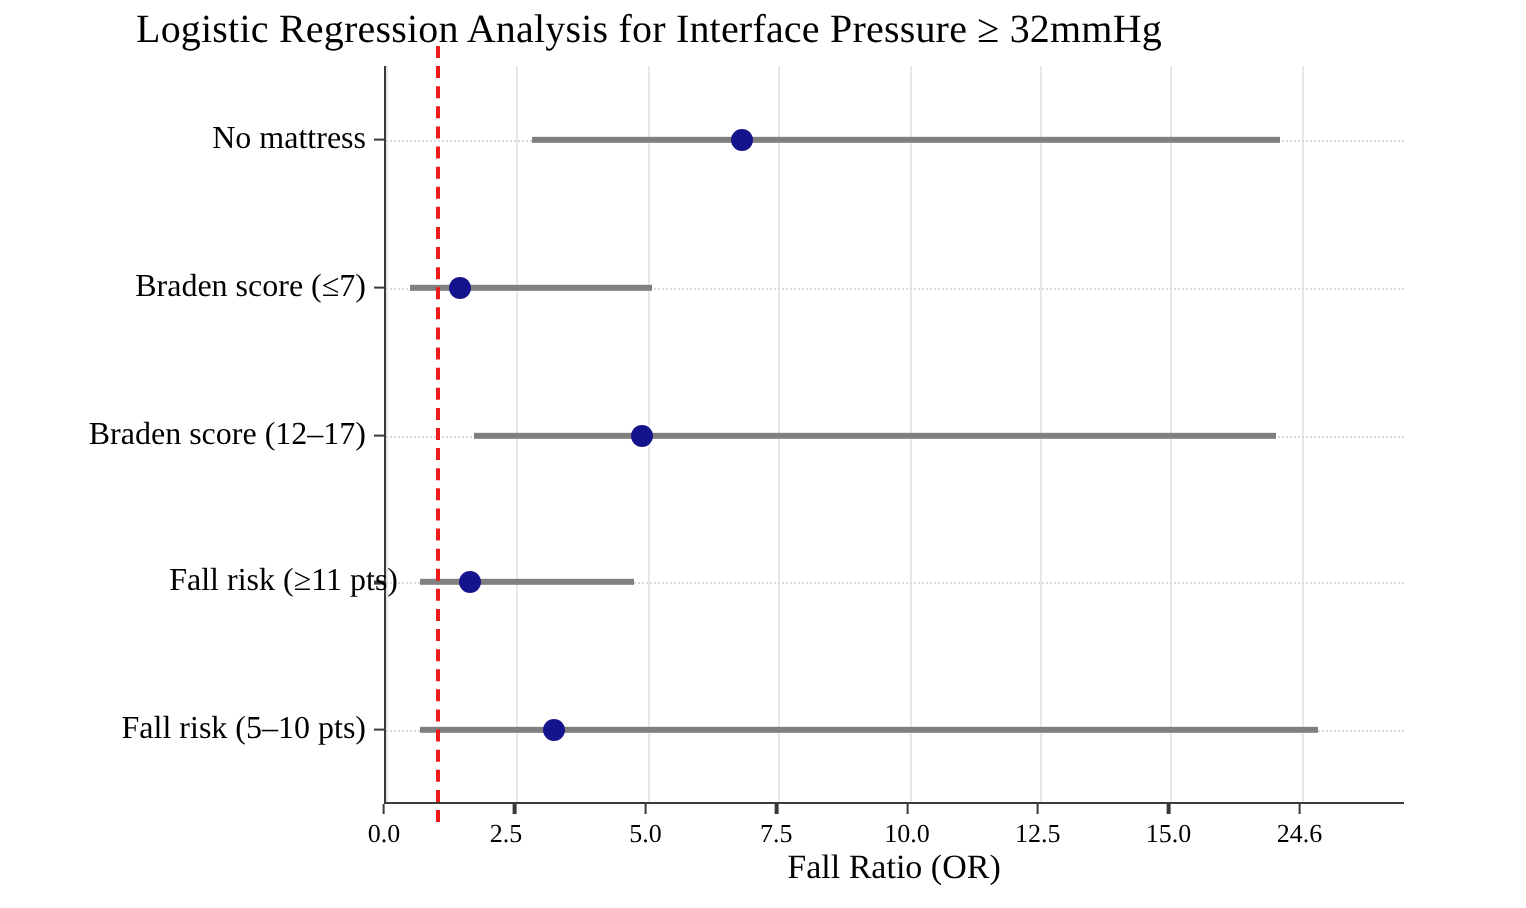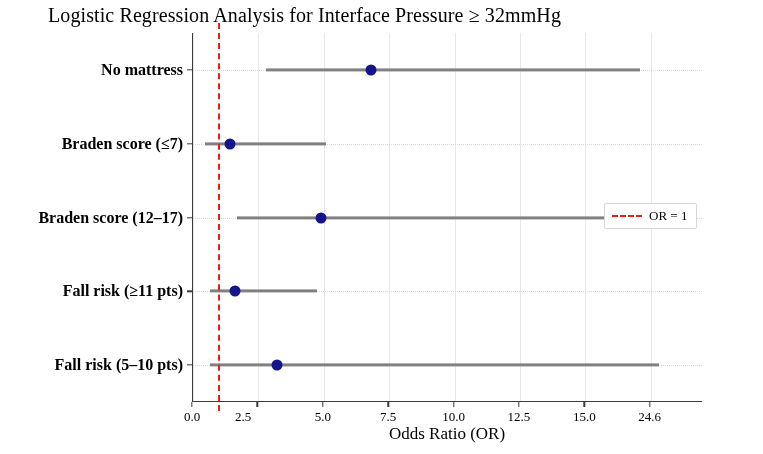--- a/index.html
+++ b/index.html
@@ -22,20 +22,21 @@
   }
   #chart-title {
     position: absolute;
     left: 0;
     top: 4px;
     width: 609px;
     text-align: center;
     font-size: 20px;
     letter-spacing: 0.1px;
     white-space: nowrap;
+    padding-left: 20px;
   }
   
   #plot-area {
     position: absolute;
     left: 192px;
     top: 33px;
     width: 510px;
     height: 369px;
     border-left: 1.6px solid #3a3a3a;
     border-bottom: 1.6px solid #3a3a3a;
@@ -100,21 +101,20 @@
     background: #3a3a3a;
     transform: translateY(-50%);
   }
   .ytick-label {
     position: absolute;
     right: 0;
     font-size: 16px;
     text-align: right;
     white-space: nowrap;
     transform: translateY(-50%);
-    font-weight: bold;
   }
   #xlabel {
     position: absolute;
     left: 192px;
     width: 510px;
     top: 424px;
     text-align: center;
     font-size: 17px;
   }
   
@@ -178,21 +178,21 @@
       </div>
     <div id="ref-line-holder">
         <div class="ref-line" style="left: 26.1538px; border-left-color: rgb(239, 27, 27);"></div>
       </div>
   </div>
 
   <div id="xaxis-ticks">
       <div class="xtick-mark" style="left: 192px; top: 402px;"></div>
       <div class="xtick-label" style="left: 192px; top: 409px;">0.0</div>
       <div class="xtick-mark" style="left: 257.385px; top: 402px;"></div>
-      <div class="xtick-label" style="left: 243px; top: 409px;">2.5</div>
+      <div class="xtick-label" style="left: 253px; top: 409px;">2.5</div>
       <div class="xtick-mark" style="left: 322.769px; top: 402px;"></div>
       <div class="xtick-label" style="left: 322.769px; top: 409px;">5.0</div>
       <div class="xtick-mark" style="left: 388.154px; top: 402px;"></div>
       <div class="xtick-label" style="left: 388.154px; top: 409px;">7.5</div>
       <div class="xtick-mark" style="left: 453.538px; top: 402px;"></div>
       <div class="xtick-label" style="left: 453.538px; top: 409px;">10.0</div>
       <div class="xtick-mark" style="left: 518.923px; top: 402px;"></div>
       <div class="xtick-label" style="left: 518.923px; top: 409px;">12.5</div>
       <div class="xtick-mark" style="left: 584.308px; top: 402px;"></div>
       <div class="xtick-label" style="left: 584.308px; top: 409px;">15.0</div>
@@ -200,25 +200,21 @@
       <div class="xtick-label" style="left: 649.692px; top: 409px;">24.6</div>
     </div>
   <div id="yaxis-ticks">
       <div class="ytick-mark" style="left: 187px; top: 69.9px;"></div>
       <div class="ytick-label" style="right: 580px; top: 69.9px;">No mattress</div>
       <div class="ytick-mark" style="left: 187px; top: 143.7px;"></div>
       <div class="ytick-label" style="right: 580px; top: 143.7px;">Braden score (≤7)</div>
       <div class="ytick-mark" style="left: 187px; top: 217.5px;"></div>
       <div class="ytick-label" style="right: 580px; top: 217.5px;">Braden score (12–17)</div>
       <div class="ytick-mark" style="left: 187px; top: 291.3px;"></div>
-      <div class="ytick-label" style="right: 580px; top: 291.3px;">Fall risk (≥11 pts)</div>
+      <div class="ytick-label" style="right: 564px; top: 291.3px;">Fall risk (≥11 pts)</div>
       <div class="ytick-mark" style="left: 187px; top: 365.1px;"></div>
       <div class="ytick-label" style="right: 580px; top: 365.1px;">Fall risk (5–10 pts)</div>
     </div>
 
-  <div id="xlabel">Odds Ratio (OR)</div>
-
-  <div id="legend">
-    <span class="legend-swatch"></span>
-    <span>OR = 1</span>
-  </div>
+  <div id="xlabel">Fall Ratio (OR)</div>
+
 
 </div>
 
 </body></html>

